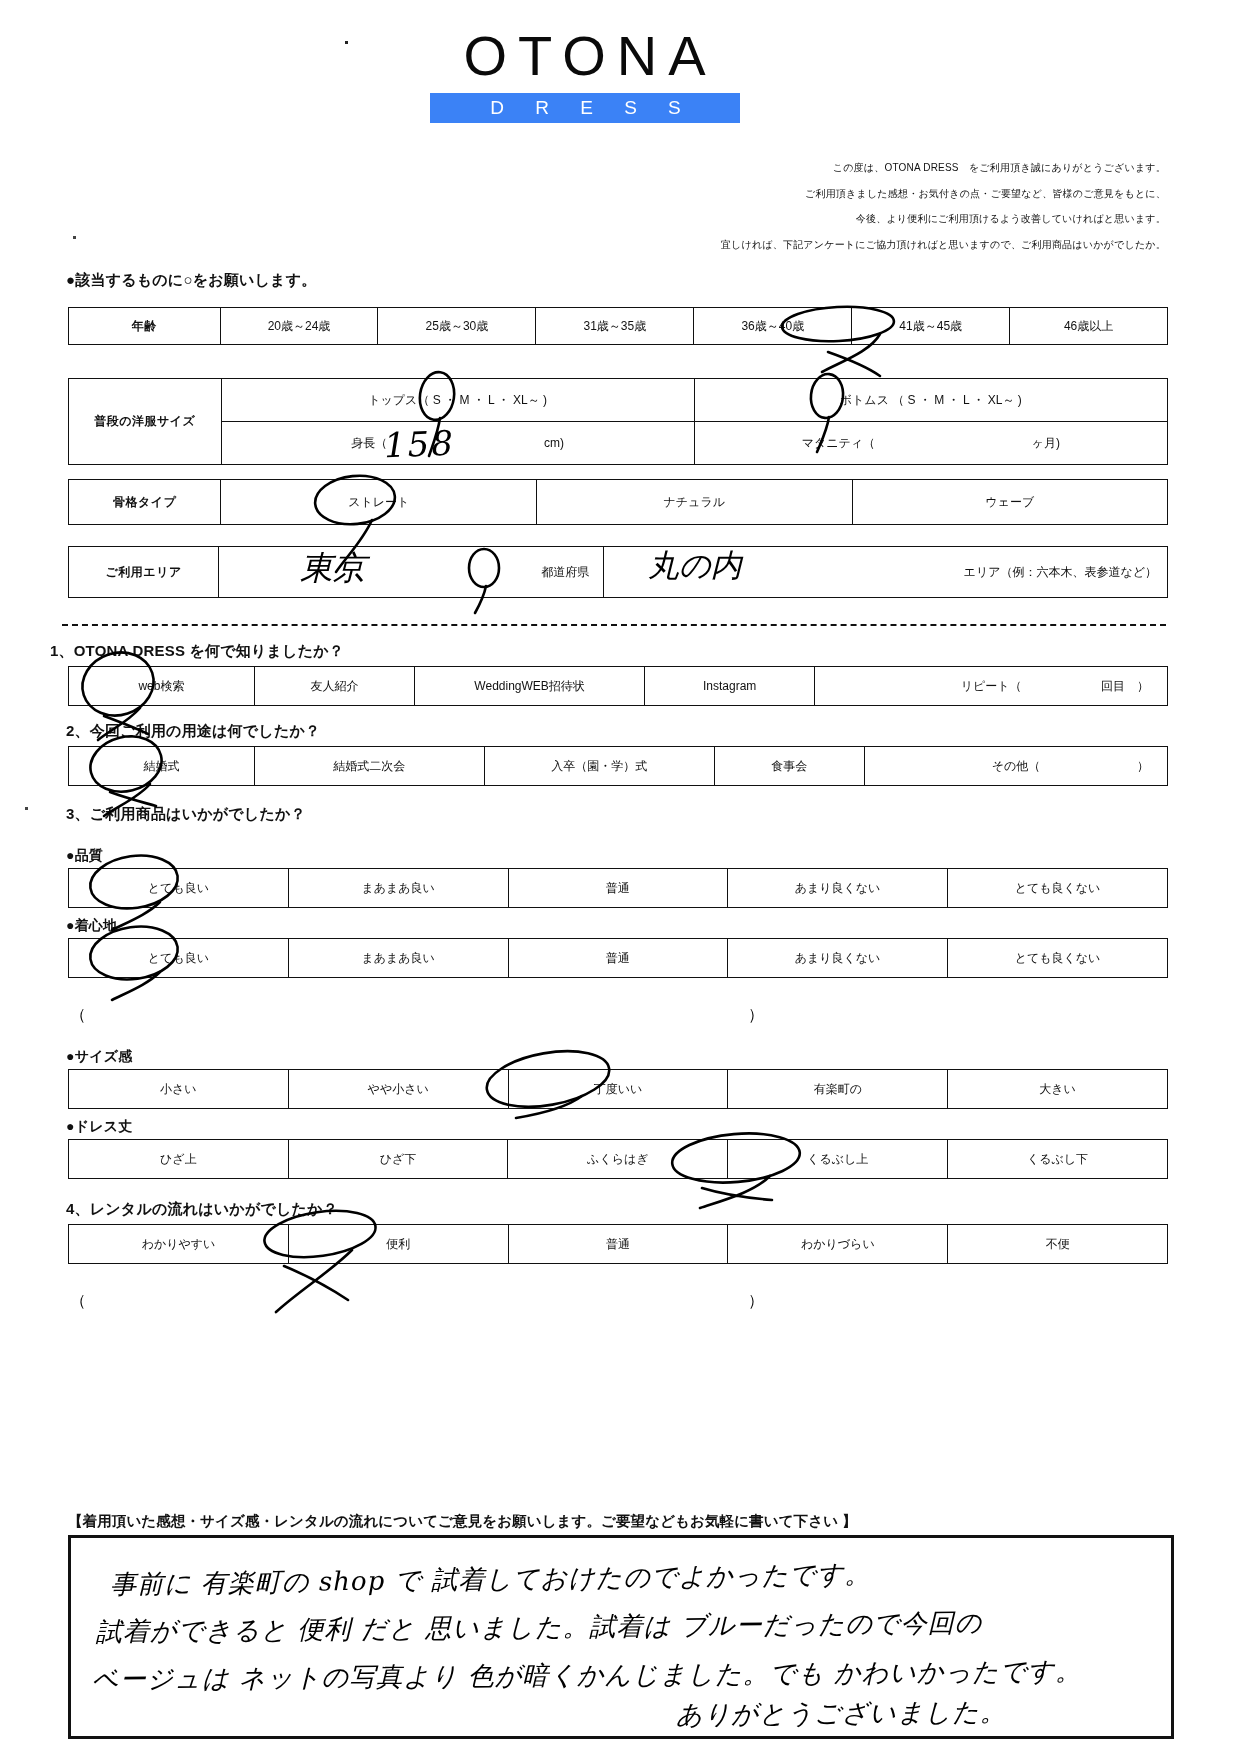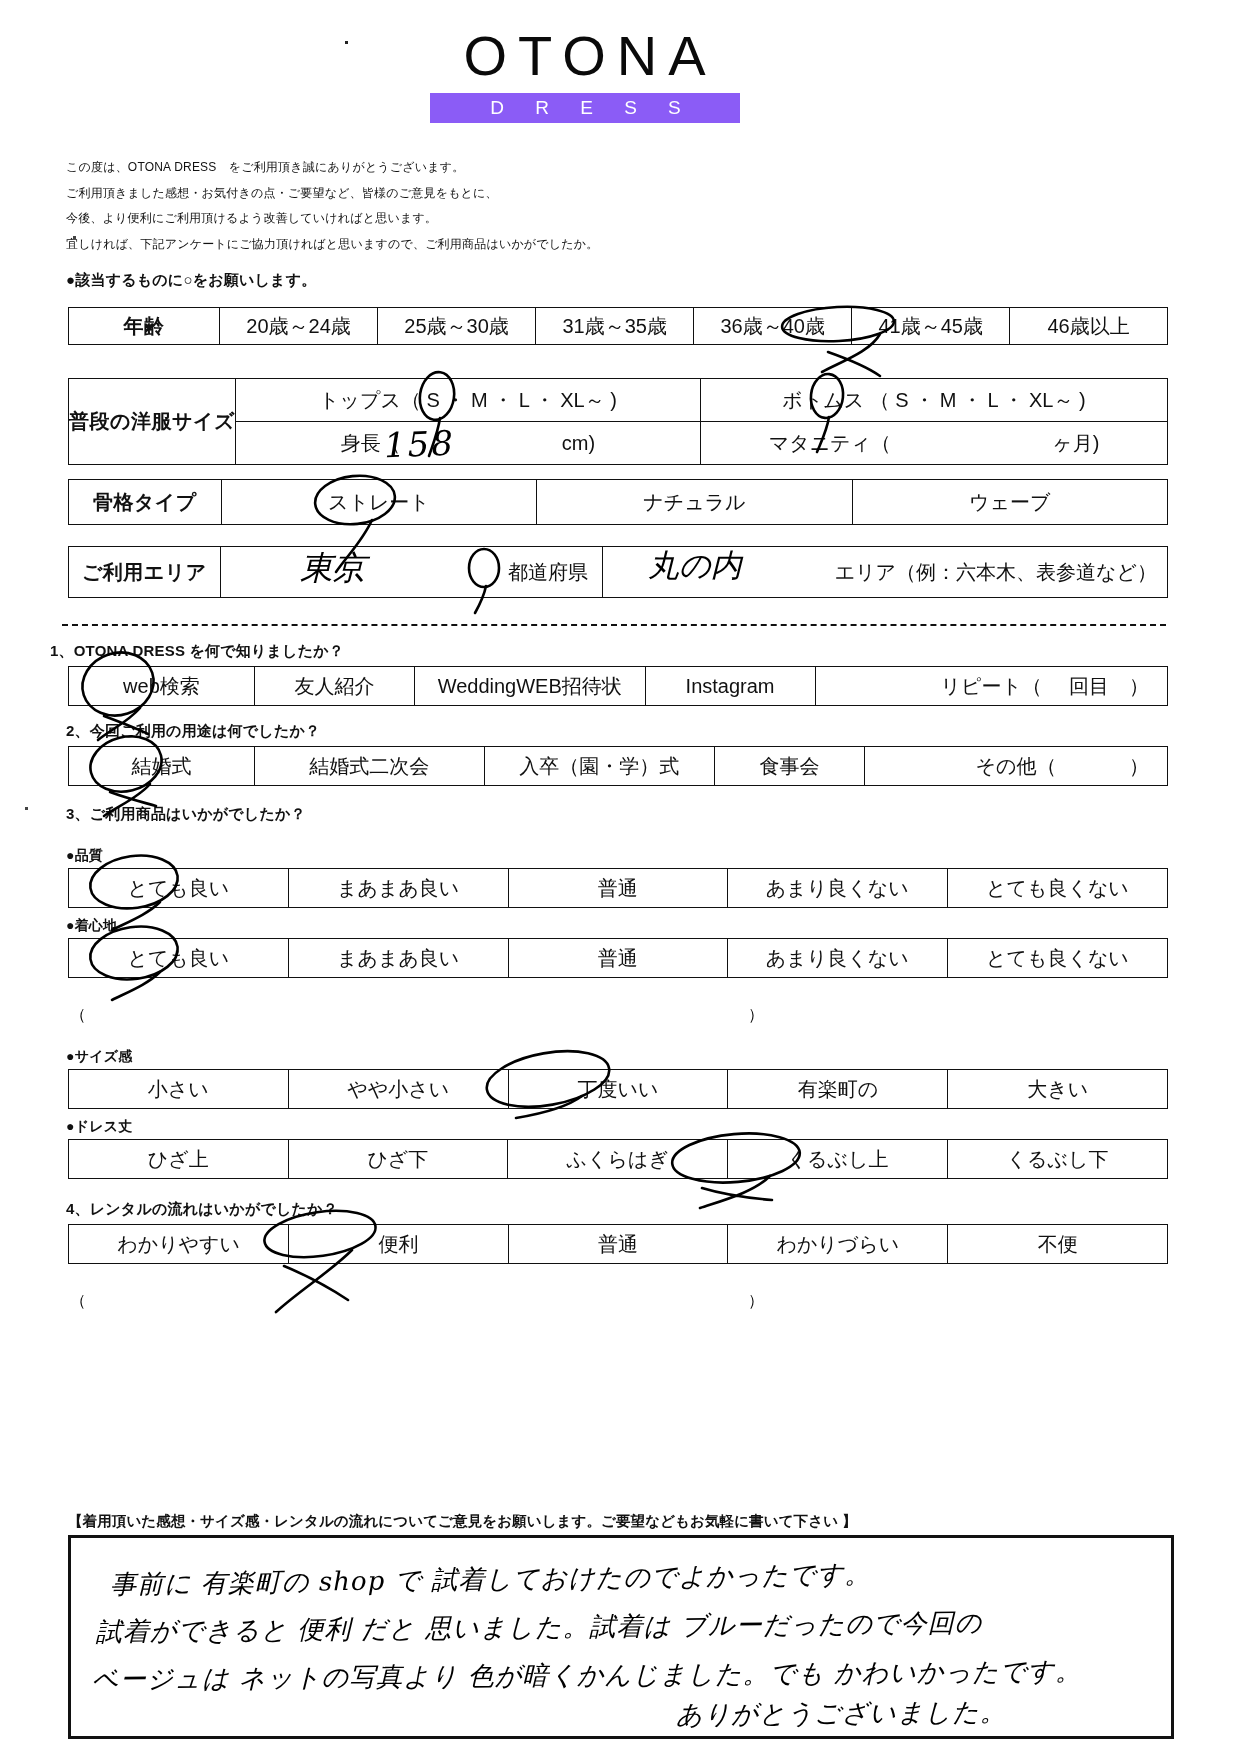--- a/index.html
+++ b/index.html
@@ -15,43 +15,43 @@
   .page{position:relative;width:1242px;height:1754px;padding:0;box-sizing:border-box;}
 
   
   .logo-wrap{position:absolute;left:430px;top:28px;width:310px;text-align:center;}
   .logo-otona{
     font-size:56px;letter-spacing:11px;line-height:1.0;
     font-weight:400;color:#0a0a0a;font-family:"Liberation Sans",sans-serif;
     padding-left:10px;
   }
   .logo-dress{
-    margin-top:9px;background:#8b5cf6;color:#fff;
+    margin-top:9px;background:#3b82f6;color:#fff;
     font-size:19px;letter-spacing:13px;line-height:30px;height:30px;
     padding-left:14px;
   }
   .dot-artifact{position:absolute;left:345px;top:41px;width:3px;height:3px;background:#222;}
   .dot-artifact2{position:absolute;left:73px;top:236px;width:3px;height:3px;background:#444;}
   .dot-artifact3{position:absolute;left:25px;top:807px;width:3px;height:3px;background:#444;}
 
-  .intro{position:absolute;left:66px;top:155px;width:1100px;font-size:12px;line-height:25.5px;letter-spacing:0.2px;}
+  .intro{position:absolute;left:66px;top:155px;width:1100px;font-size:10px;line-height:25.5px;letter-spacing:0.2px;text-align:right;}
   .intro div{white-space:nowrap;}
 
   .bullet-head{position:absolute;left:66px;top:271px;font-size:15px;font-weight:bold;letter-spacing:.2px;}
 
   
   table.grid{border-collapse:collapse;position:absolute;font-size:14.5px;background:#fff;}
   table.grid td{
     border:1.6px solid #111;
     text-align:center;
     vertical-align:middle;
     padding:0;
     height:36px;
     white-space:nowrap;
-    font-size:20px;
+    font-size:12px;
   }
   td.lbl{font-weight:bold;font-size:14.5px;letter-spacing:.5px;}
   td.lft{text-align:left;padding-left:10px;}
 
   
   .q{position:absolute;font-size:15px;font-weight:bold;letter-spacing:.2px;white-space:nowrap;}
   .sub{position:absolute;font-size:14px;font-weight:bold;letter-spacing:.2px;white-space:nowrap;}
   .note{position:absolute;font-size:14px;letter-spacing:.2px;white-space:nowrap;}
   .paren{position:absolute;font-size:16px;}
 

